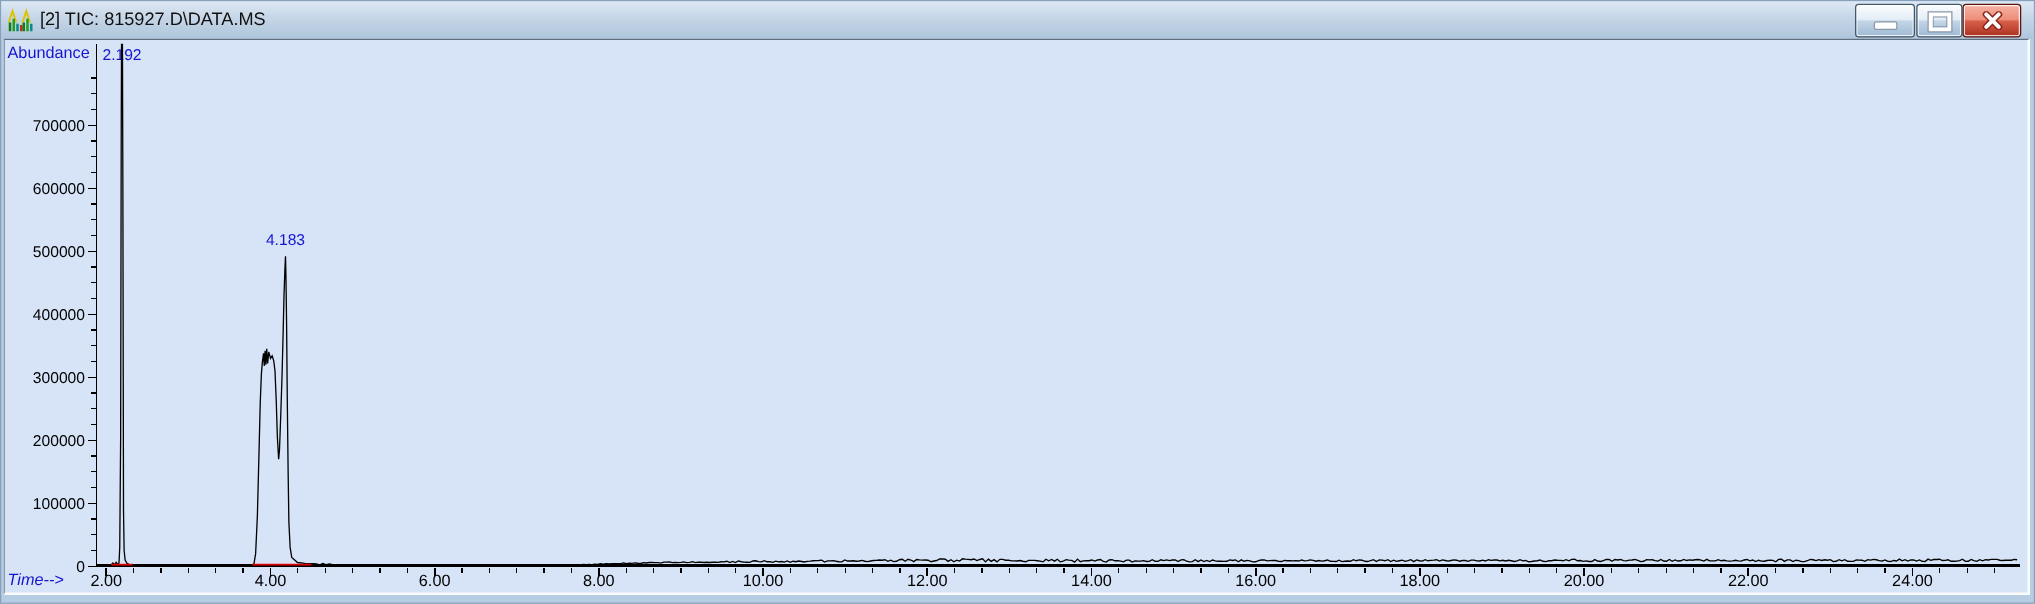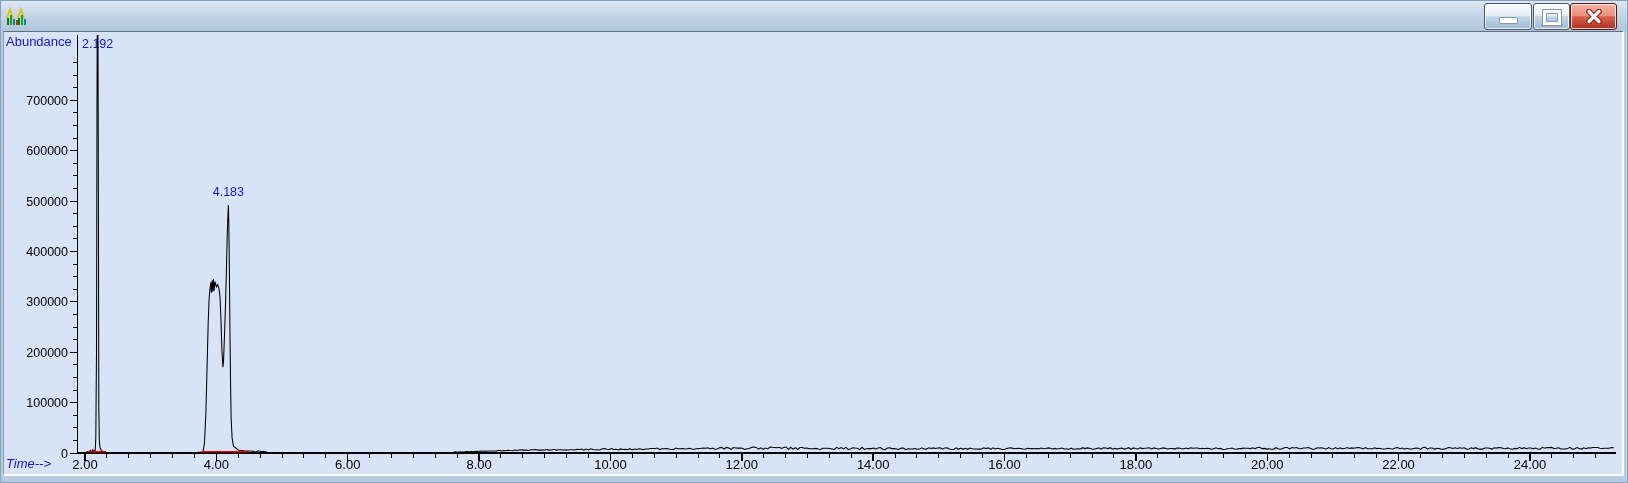--- a/index.html
+++ b/index.html
@@ -40,20 +40,21 @@
         <path d="M12 13 L15 4 L18 13" stroke="#ddc400" stroke-width="1.6" fill="none"></path>
         <rect x="1" y="13" width="2" height="7" fill="#157a15"></rect>
         <rect x="4" y="10" width="2" height="10" fill="#1fa01f"></rect>
         <rect x="7" y="14" width="2" height="6" fill="#0a8a8a"></rect>
         <rect x="10" y="15" width="2" height="5" fill="#c03010"></rect>
         <rect x="12" y="13" width="2" height="7" fill="#157a15"></rect>
         <rect x="15" y="10" width="2" height="10" fill="#1fa01f"></rect>
         <rect x="18" y="14" width="2" height="6" fill="#0a8a8a"></rect>
       </svg>
     </span>
+    <span class="title-text">[2] TIC: 815927.D\DATA.MS</span>
     <div class="btn btn-min">
       <div class="glyph-min"></div>
     </div>
     <div class="btn btn-max">
       <div class="glyph-max"></div>
     </div>
     <div class="btn btn-close">
       <svg width="18" height="15" viewBox="0 0 18 15">
         <path d="M4 2.5 L14 12.5 M14 2.5 L4 12.5" stroke="#8d2619" stroke-width="5.6" stroke-linecap="round"></path>
         <path d="M4 2.5 L14 12.5 M14 2.5 L4 12.5" stroke="#ffffff" stroke-width="3.2" stroke-linecap="round"></path>

